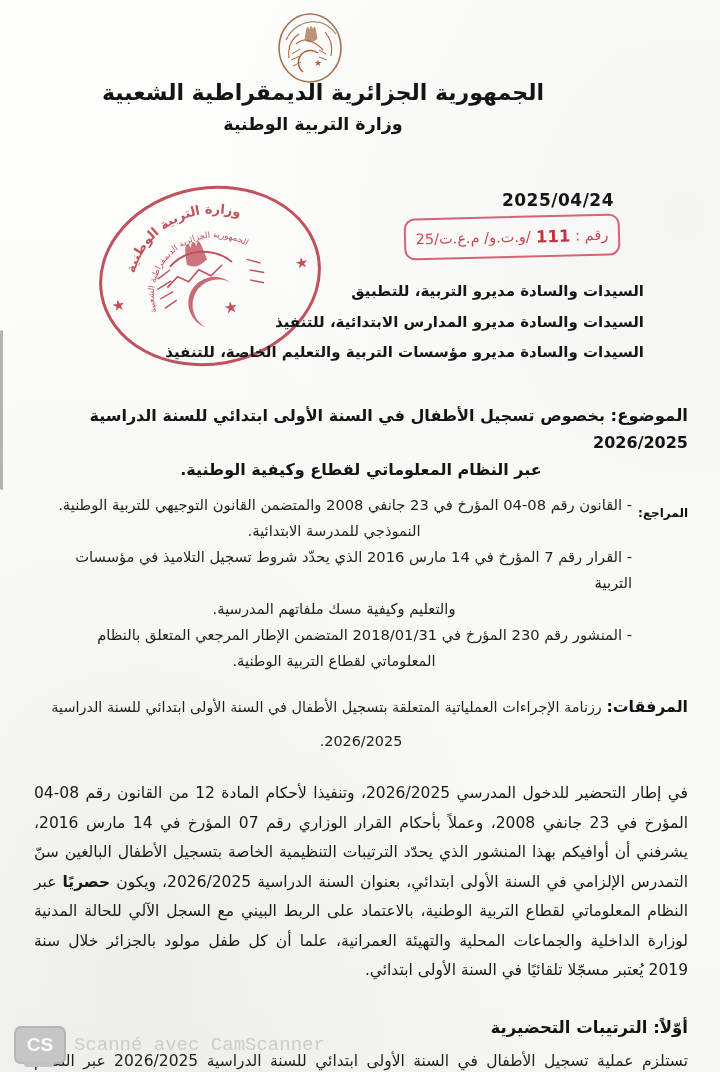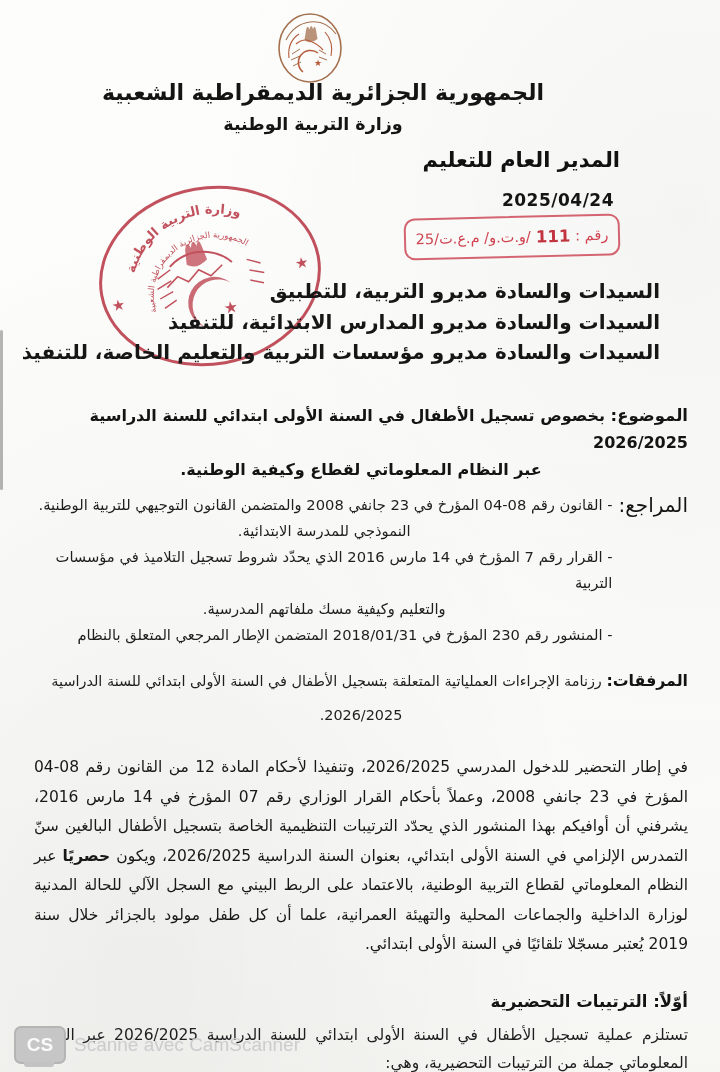--- a/index.html
+++ b/index.html
@@ -18,44 +18,44 @@
   .ministry{position:absolute;top:114px;left:118px;width:390px;text-align:center;
     font-weight:bold;font-size:17.5px;color:#141414;}
   .office{position:absolute;top:148px;right:100px;font-weight:bold;font-size:21px;color:#111;}
   .date{position:absolute;top:190px;right:106px;font-weight:bold;font-size:17px;letter-spacing:.5px;color:#151515;margin-left:30px;}
   .refbox{position:absolute;top:216px;right:100px;width:212px;height:38px;
     border:2px solid #d46470;border-radius:11px;direction:rtl;
     display:flex;align-items:center;justify-content:center;gap:5px;
     color:#cf4350;font-size:14.5px;transform:rotate(-1.4deg);background:rgba(255,255,255,.2);}
   .refbox .num{font-weight:bold;font-size:16.5px;color:#c23340;}
   .stamp{position:absolute;left:94px;top:184px;width:232px;height:184px;mix-blend-mode:multiply;opacity:.92;}
-  .recipients{position:absolute;top:276px;right:60px;direction:rtl;text-align:right;
-    font-weight:bold;font-size:20px;line-height:30.5px;color:#161616;}
+  .recipients{position:absolute;top:276px;right:76px;direction:rtl;text-align:right;
+    font-weight:bold;font-size:15px;line-height:30.5px;color:#161616;}
   .content{position:absolute;top:402px;right:32px;left:34px;direction:rtl;color:#1e1e1e;}
   .subject{font-weight:bold;font-size:16px;line-height:27px;color:#141414;}
   .subject .lbl{font-size:16.5px;}
   .subject .l2{text-align:center;}
   .refs{display:flex;margin-top:9px;font-size:14.7px;line-height:26px;}
-  .refs .lbl{font-weight:normal;font-size:20px;white-space:nowrap;color:#141414;padding-left:6px;}
+  .refs .lbl{font-weight:bold;font-size:12px;white-space:nowrap;color:#141414;padding-left:6px;margin-top:8px;}
   .refs .items{flex:1;padding-left:2px;}
   .ref-line{text-align:right;}
   .ref-cont{text-align:center;}
   .attach{margin-top:16px;font-size:14.4px;line-height:34px;}
   .attach .lbl{font-weight:bold;font-size:15.8px;color:#141414;}
   .attach .cont{text-align:center;}
   .bodypara{margin-top:21px;text-align:justify;font-size:15.5px;line-height:29.5px;color:#181818;}
   .bodypara .b{font-weight:bold;}
   .heading{margin-top:32px;font-weight:bold;font-size:16.5px;color:#131313;}
   .closing{margin-top:10px;text-align:justify;font-size:15.5px;line-height:28px;}
   .cs-badge{position:absolute;left:14px;top:1026px;width:48px;height:34px;background:#c6c6c6;
     border:2px solid #b5b5b5;border-radius:7px;color:#fafafa;font-weight:bold;font-size:19px;
     display:flex;align-items:center;justify-content:center;font-family:"Liberation Sans", sans-serif;}
   .cs-lip{position:absolute;left:24px;top:1062px;width:30px;height:5px;background:#c3c3c3;border-radius:0 0 3px 3px;}
   .cs-text{position:absolute;left:74px;top:1034px;color:#cccccc;font-size:19px;
-    font-family:Liberation Sans, sans-serif;}
+    font-family:Liberation Mono, monospace;}
 </style>
 </head>
 <body>
 
 <div class="page">
 
   <div class="edge-line"></div>
 
   <svg class="emblem" viewBox="0 0 68 78" aria-hidden="true">
     <ellipse cx="34" cy="38" rx="31" ry="34" fill="none" stroke="#a4714f" stroke-width="1.6"></ellipse>
@@ -65,21 +65,20 @@
     <path d="M30 20 q1.5 -6 3.5 -0.5 q1.5 -6.5 3.5 -0.5 q2 -5 3 1 l1.5 9 q-7 6 -13 1 z" fill="#a4714f" opacity="0.75"></path>
     <path d="M20 34 q7 -6 14 -3 q8 3 13 9" fill="none" stroke="#b65b3a" stroke-width="1.2"></path>
     <path d="M16 44 l8 -5 M15 50 l9 -4 M17 56 l8 -4" stroke="#a4714f" stroke-width="1" fill="none"></path>
     <path d="M50 44 l-7 -4 M51 50 l-8 -3" stroke="#a4714f" stroke-width="1" fill="none"></path>
     <path d="M27 62 a12 12 0 1 1 15 -19 a10 10 0 1 0 -15 19 z" fill="none" stroke="#b65b3a" stroke-width="1.5"></path>
     <text x="38" y="56" font-size="9" fill="#b65b3a">★</text>
   </svg>
 
   <div class="republic">الجمهورية الجزائرية الديمقراطية الشعبية</div>
   <div class="ministry">وزارة التربية الوطنية</div>
-  <div class="office">المدير العام للتعليم</div>
   <div class="date">2025/04/24</div>
 
   <div class="refbox">
     <span>رقم :</span>
     <span class="num">111</span>
     <span>/و.ت.و/ م.ع.ت/25</span>
   </div>
 
   <svg class="stamp" viewBox="0 0 232 184" aria-hidden="true">
     <g transform="rotate(-10 116 92)" stroke="#bf4350" fill="none">
@@ -122,20 +121,21 @@
 
     <div class="refs">
       <div class="lbl">المراجع:</div>
       <div class="items">
         <div class="ref-line">- القانون رقم 08-04 المؤرخ في 23 جانفي 2008 والمتضمن القانون التوجيهي للتربية الوطنية.</div>
         <div class="ref-cont"></div>
         <div class="ref-cont">النموذجي للمدرسة الابتدائية.</div>
         <div class="ref-line">- القرار رقم 7 المؤرخ في 14 مارس 2016 الذي يحدّد شروط تسجيل التلاميذ في مؤسسات التربية</div>
         <div class="ref-cont">والتعليم وكيفية مسك ملفاتهم المدرسية.</div>
         <div class="ref-line">- المنشور رقم 230 المؤرخ في 2018/01/31 المتضمن الإطار المرجعي المتعلق بالنظام</div>
+        <div class="ref-cont">المعلوماتي لقطاع التربية الوطنية.</div>
       </div>
     </div>
 
     <div class="attach">
       <div>
         <span class="lbl">المرفقات:</span>
         <span>رزنامة الإجراءات العملياتية المتعلقة بتسجيل الأطفال في السنة الأولى ابتدائي للسنة الدراسية</span>
       </div>
       <div class="cont">2026/2025.</div>
     </div>

